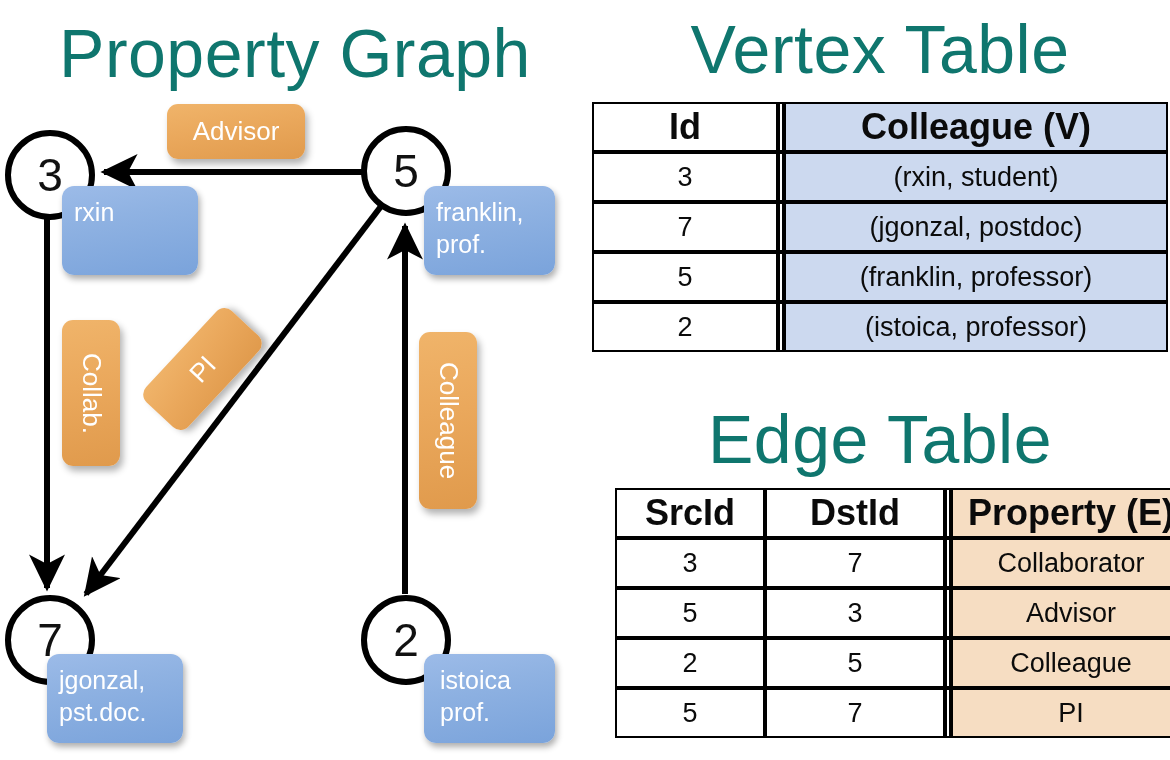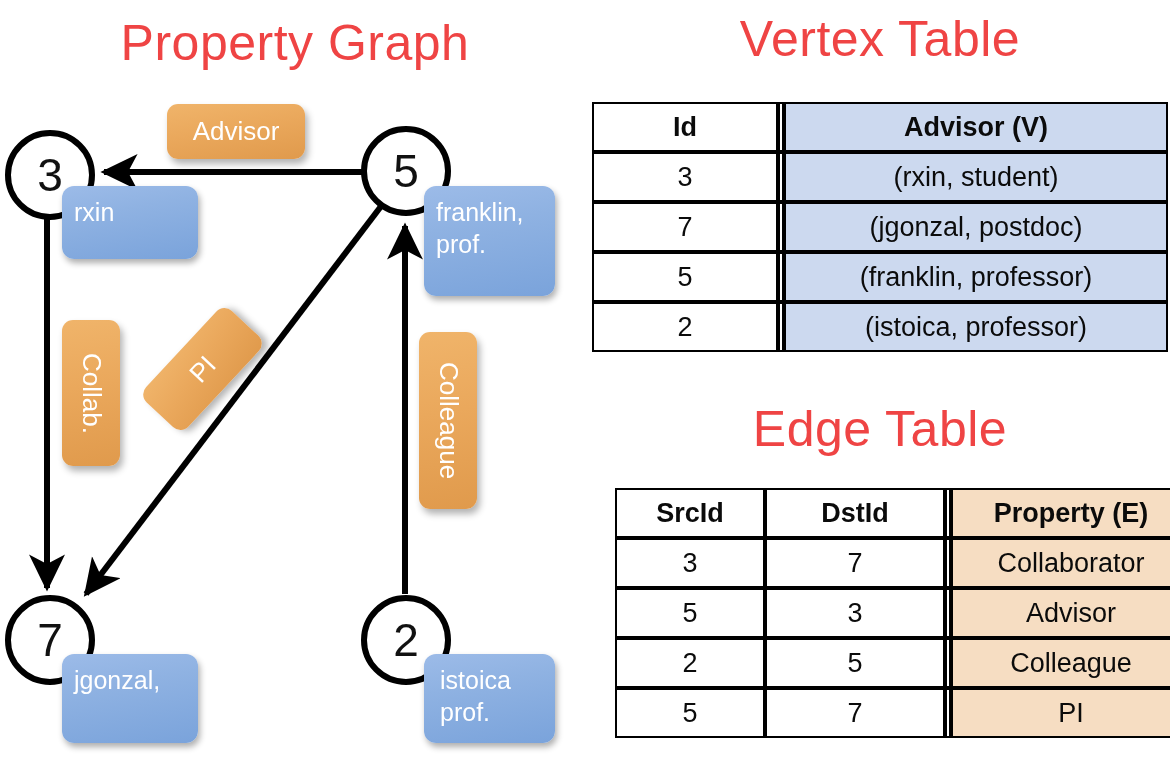--- a/index.html
+++ b/index.html
@@ -14,23 +14,23 @@
     overflow: hidden;
     font-family: "Liberation Sans", sans-serif;
     color: #000;
   }
 
   
   .title {
     position: absolute;
     font-family: "Liberation Sans", sans-serif;
     font-weight: 300;
-    font-size: 50px;
+    font-size: 68px;
     letter-spacing: 0.5px;
-    color: #ef4444;
+    color: #0f766e;
     white-space: nowrap;
     text-align: center;
   }
   #title-property-graph { left: 0px;   top: 14px;  width: 590px; }
   #title-vertex-table   { left: 590px; top: 10px;  width: 580px; }
   #title-edge-table     { left: 590px; top: 400px; width: 580px; }
 
   
   #graph-panel {
     position: absolute;
@@ -101,21 +101,21 @@
     text-align: center;
     font-weight: 300;
     font-size: 27px;
     color: #0b0b0b;
     padding: 0;
     height: 46px;
     background: #ffffff;
   }
   table.grid th {
     font-weight: 700;
-    font-size: 27px;
+    font-size: 36px;
   }
   
   td.gapcell, th.gapcell { border: none; background: transparent; width: 6px; }
 
   .prop-v { background: #ccd9ef !important; }
   .prop-e { background: #f6ddc2 !important; }
 
   #vertex-table { left: 592px; top: 102px; width: 576px; }
   #edge-table   { left: 592px; top: 488px; width: 576px; padding-left: 23px; }
 </style>
@@ -150,31 +150,32 @@
   <div class="node" id="node-5" style="left:361px; top:126px; width:90px; height:90px;">
     <span>5</span>
   </div>
   <div class="node" id="node-7" style="left:5px; top:595px; width:90px; height:90px;">
     <span>7</span>
   </div>
   <div class="node" id="node-2" style="left:361px; top:595px; width:90px; height:90px;">
     <span>2</span>
   </div>
 
-  <div class="vbox" style="left:62px; top:186px; width:136px; height:73px;">
+  <div class="vbox" style="left:62px; top:186px; width:136px; height:89px;">
     <div>rxin</div>
   </div>
 
-  <div class="vbox" style="left:424px; top:186px; width:131px; height:110px;">
+  <div class="vbox" style="left:424px; top:186px; width:131px; height:89px;">
     <div>franklin,</div>
     <div>prof.</div>
   </div>
 
-  <div class="vbox" style="left:62px; top:654px; width:136px; height:89px;">
+  <div class="vbox" style="left:47px; top:654px; width:136px; height:89px;">
     <div>jgonzal,</div>
+    <div>pst.doc.</div>
   </div>
 
   <div class="vbox" style="left:424px; top:654px; width:131px; height:89px;padding-left:16px;">
     <div>istoica</div>
     <div>prof.</div>
   </div>
 
   <div class="ebox" style="left:167px; top:104px; width:138px; height:55px;">
     <span>Advisor</span>
   </div>
@@ -195,21 +196,21 @@
 <table class="grid" id="vertex-table">
   <colgroup>
     <col style="width:186px;">
       <col style="width:6px;">
       <col style="width:384px;">
   </colgroup>
   <thead>
     <tr>
       <th>Id</th>
       <th class="gapcell"></th>
-      <th class="prop-v">Advisor (V)</th>
+      <th class="prop-v">Colleague (V)</th>
     </tr>
   </thead>
   <tbody>
     <tr>
       <td>3</td>
       <td class="gapcell"></td>
       <td class="prop-v">(rxin, student)</td>
     </tr>
     <tr>
       <td>7</td>

